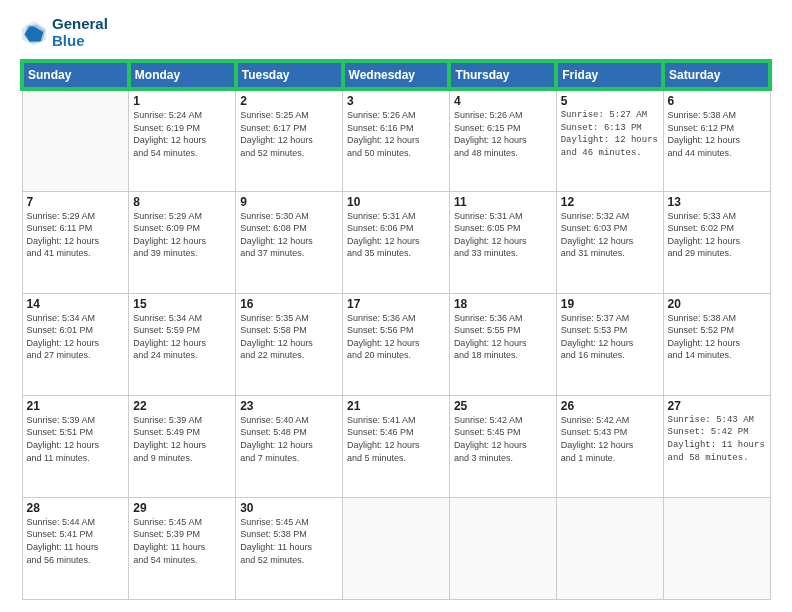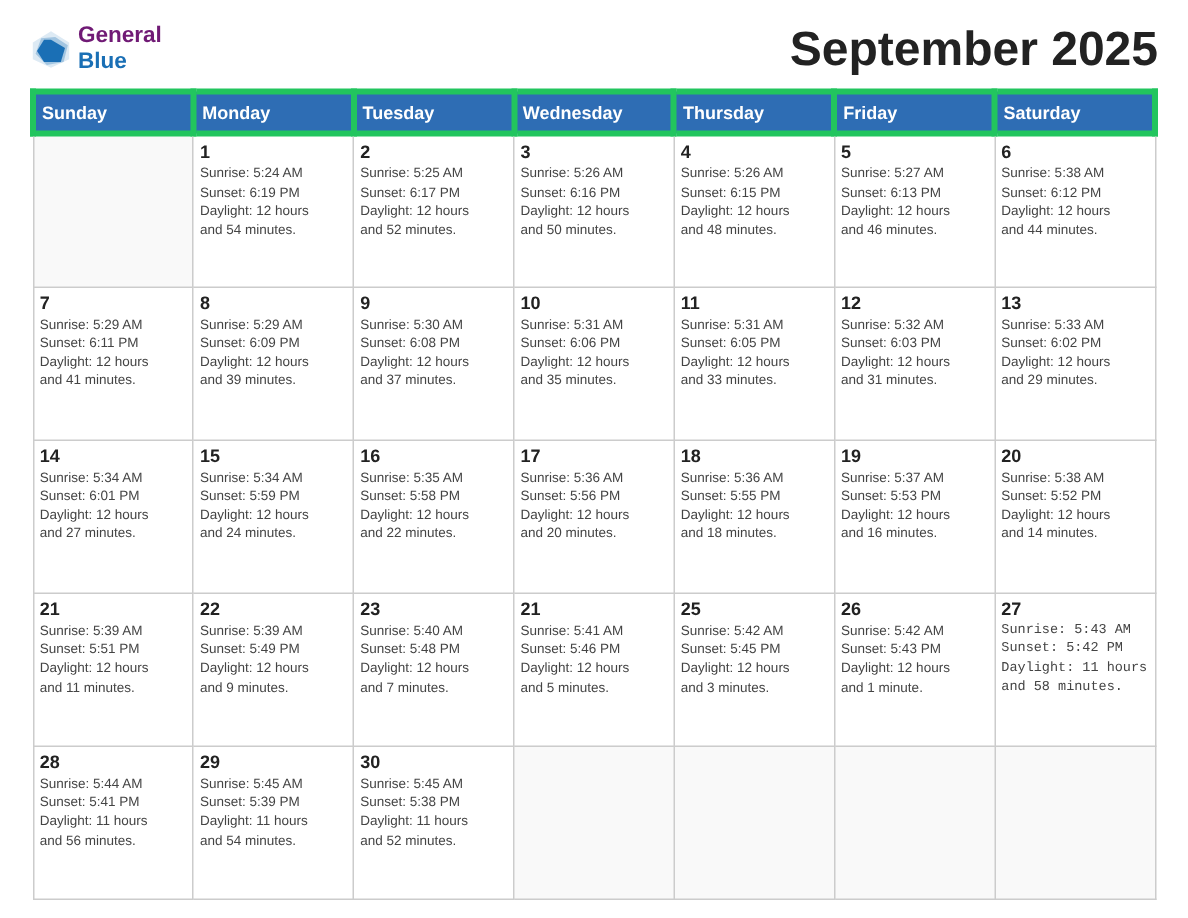--- a/index.html
+++ b/index.html
@@ -29,21 +29,21 @@
       gap: 4px;
     }
     .logo-text {
       display: flex;
       flex-direction: column;
       line-height: 1.1;
     }
     .logo-general {
       font-size: 15px;
       font-weight: bold;
-      color: #701a75;
+      color: #0c4a6e;
       text-align: center;
     }
     .logo-blue {
       font-size: 15px;
       font-weight: bold;
       color: #1a6fb5;
     }
     .logo-icon {
       width: 28px;
       height: 28px;
@@ -112,21 +112,20 @@
         <polygon points="15,2 28,10 28,22 15,28 2,22 2,10" fill="#1a6fb5" opacity="0.15"></polygon>
         <polygon points="18,6 27,12 24,24 12,26 4,18 8,7" fill="#1a6fb5" opacity="0.3"></polygon>
         <polygon points="15,8 25,14 22,24 10,24 5,16 10,8" fill="#1a6fb5"></polygon>
       </svg>
       <div class="logo-text">
         <span class="logo-general">General</span>
         <span class="logo-blue">Blue</span>
       </div>
     </div>
     <div class="title-area">
-      <div class="month-title">September 2025</div>
     </div>
   </div>
 
   <table class="calendar">
     <thead>
       <tr>
         <th>Sunday</th>
         <th>Monday</th>
         <th>Tuesday</th>
         <th>Wednesday</th>
@@ -161,21 +160,21 @@
           </td>
           <td>
             <span class="day-num">4</span>
             <div class="day-info" style="white-space: pre-line;">Sunrise: 5:26 AM
 Sunset: 6:15 PM
 Daylight: 12 hours
 and 48 minutes.</div>
           </td>
           <td>
             <span class="day-num">5</span>
-            <div class="day-info" style="white-space: pre-line;">Sunrise: 5:27 AM
+            <div class="day-info" style="white-space: pre-line; font-family: Liberation Mono, monospace;">Sunrise: 5:27 AM
 Sunset: 6:13 PM
 Daylight: 12 hours
 and 46 minutes.</div>
           </td>
           <td>
             <span class="day-num">6</span>
             <div class="day-info" style="white-space: pre-line;">Sunrise: 5:38 AM
 Sunset: 6:12 PM
 Daylight: 12 hours
 and 44 minutes.</div>

